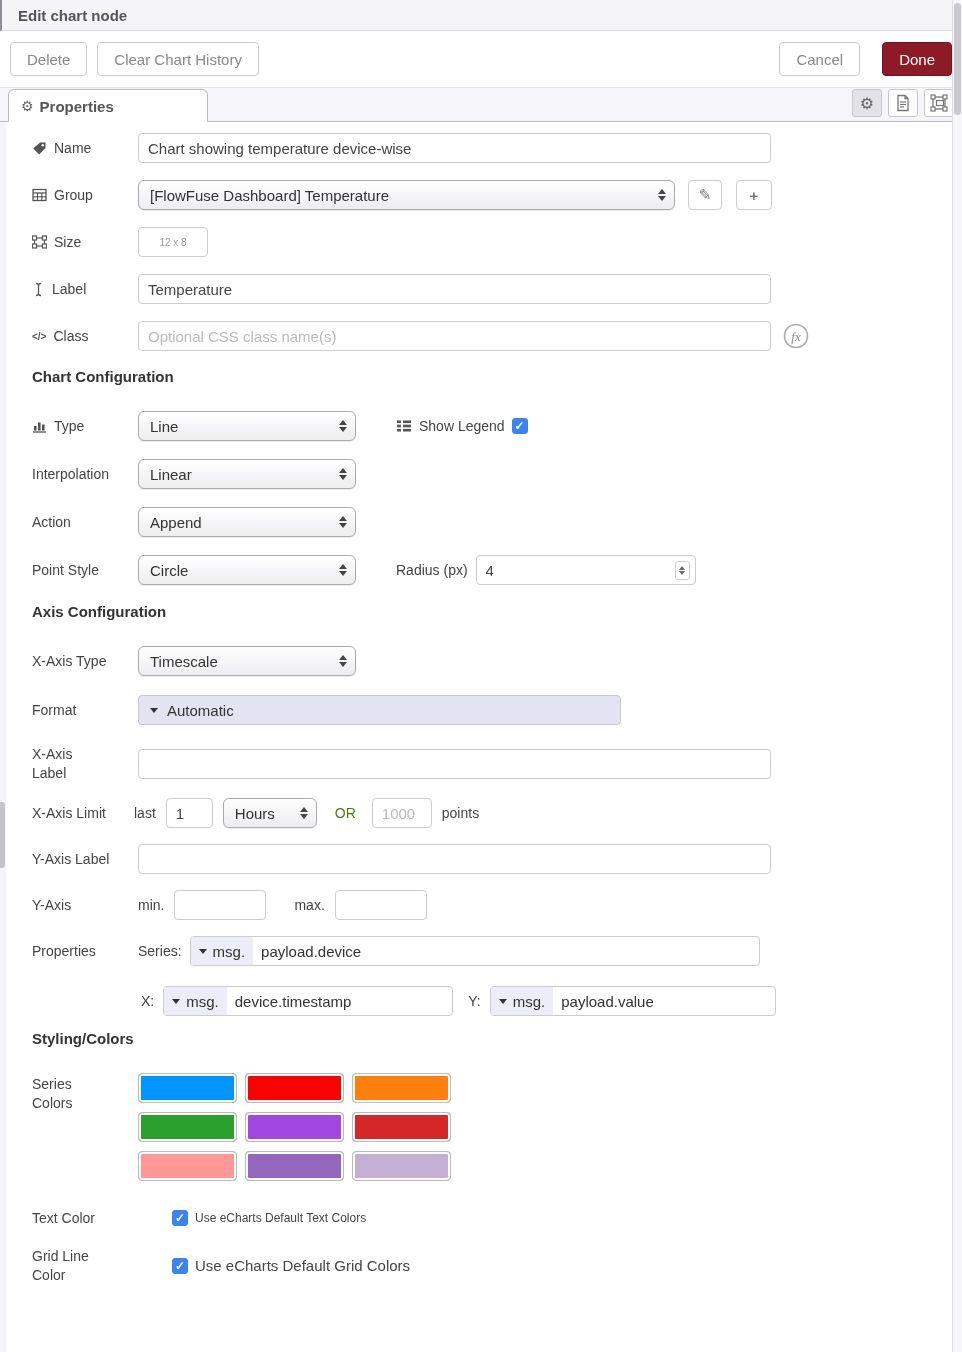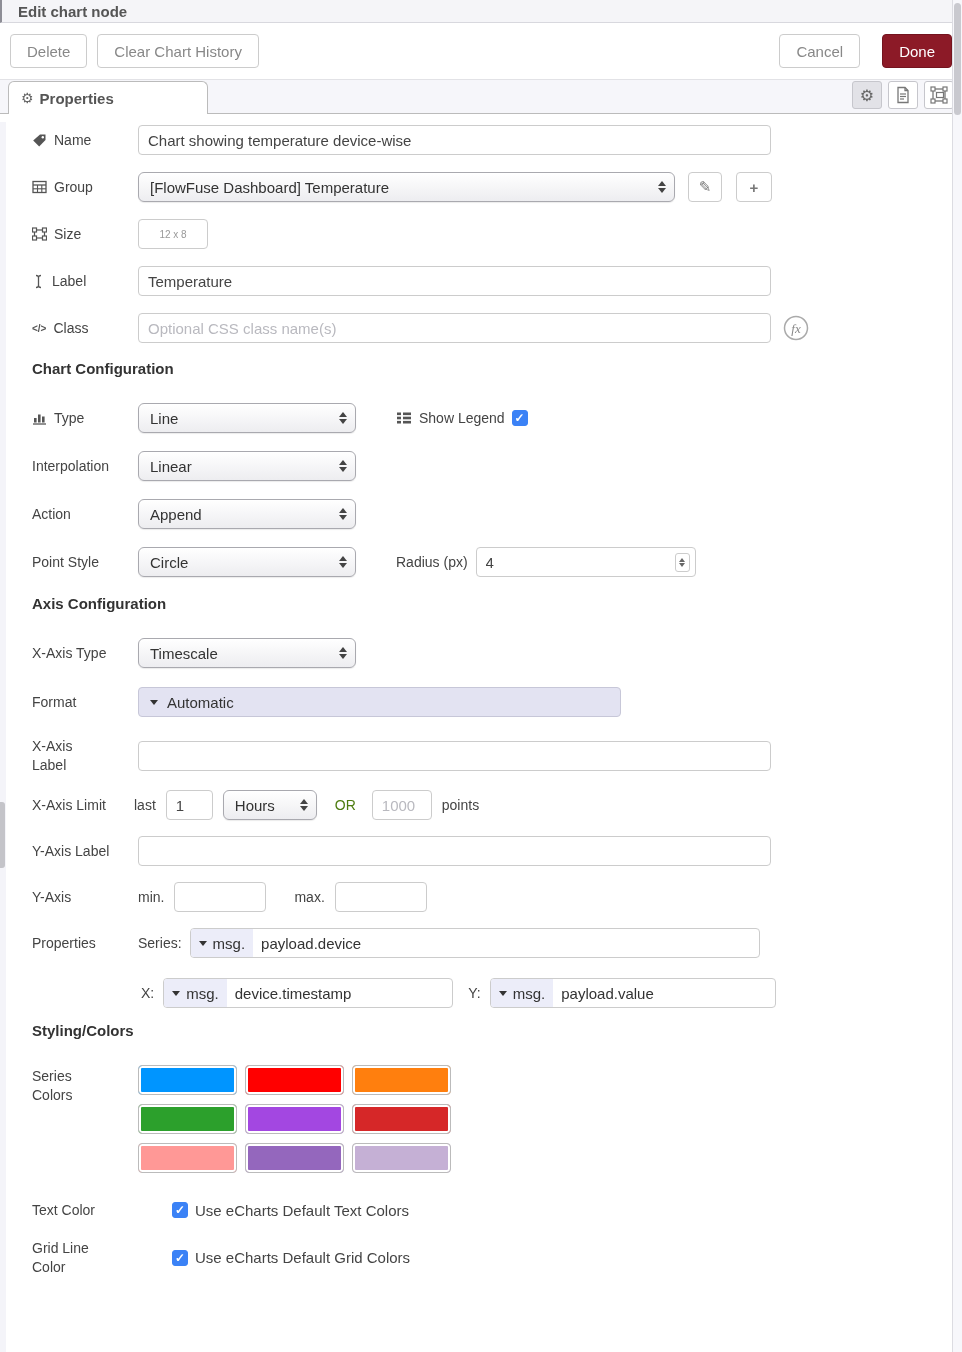--- a/index.html
+++ b/index.html
@@ -4,21 +4,21 @@
 <style>
   * { box-sizing: border-box; margin: 0; padding: 0; }
   html,body { width:962px; height:1352px; }
   body {
     font-family:"Liberation Sans", sans-serif;
     font-size:14px; color:#444; background:#fff;
     position:relative; overflow:hidden;
   }
   
   .dialog-header {
-    height:23px; background:#f5f5f8; border-bottom:1px solid #d8d8de;
+    height:31px; background:#f5f5f8; border-bottom:1px solid #d8d8de;
     display:flex; align-items:center; padding:0 16px;
     font-size:15px; font-weight:bold; color:#555;
     border-left:2px solid #8e8e96;
   }
   
   .toolbar {
     display:flex; align-items:center; gap:10px;
     padding:11px 10px; border-bottom:1px solid #e2e2e6; background:#fff;
   }
   .btn {
@@ -461,21 +461,21 @@
         <div class="swatch" style="background: rgb(197, 176, 213);"></div>
       </div>
   </div>
 
   <div class="row mt-row" style="margin-bottom:14px">
     <span class="lbl" style="width:140px">
       <span>Text Color</span>
     </span>
     <span class="inline-gap" style="gap:7px">
       <span class="cb on"></span>
-      <span style="font-size:15px">Use eCharts Default Text Colors</span>
+      <span style="font-size:12px">Use eCharts Default Text Colors</span>
     </span>
   </div>
 
   <div class="row">
     <span class="lbl" style="width:140px">
       <span class="narrow2">Grid Line Color</span>
     </span>
     <span class="inline-gap" style="gap:7px">
       <span class="cb on"></span>
       <span style="font-size:15px">Use eCharts Default Grid Colors</span>

